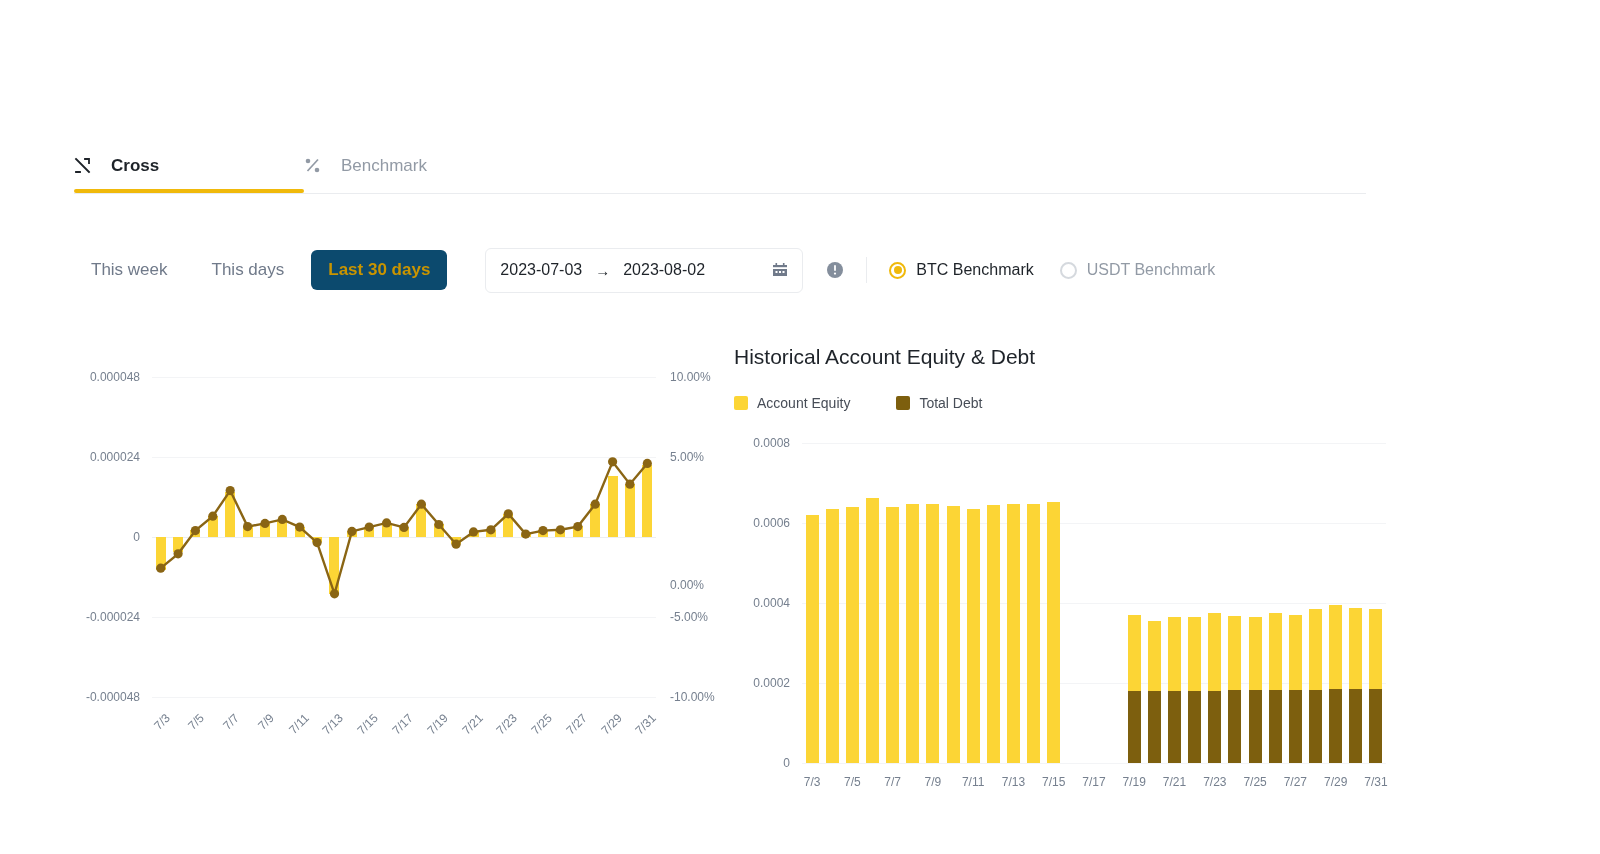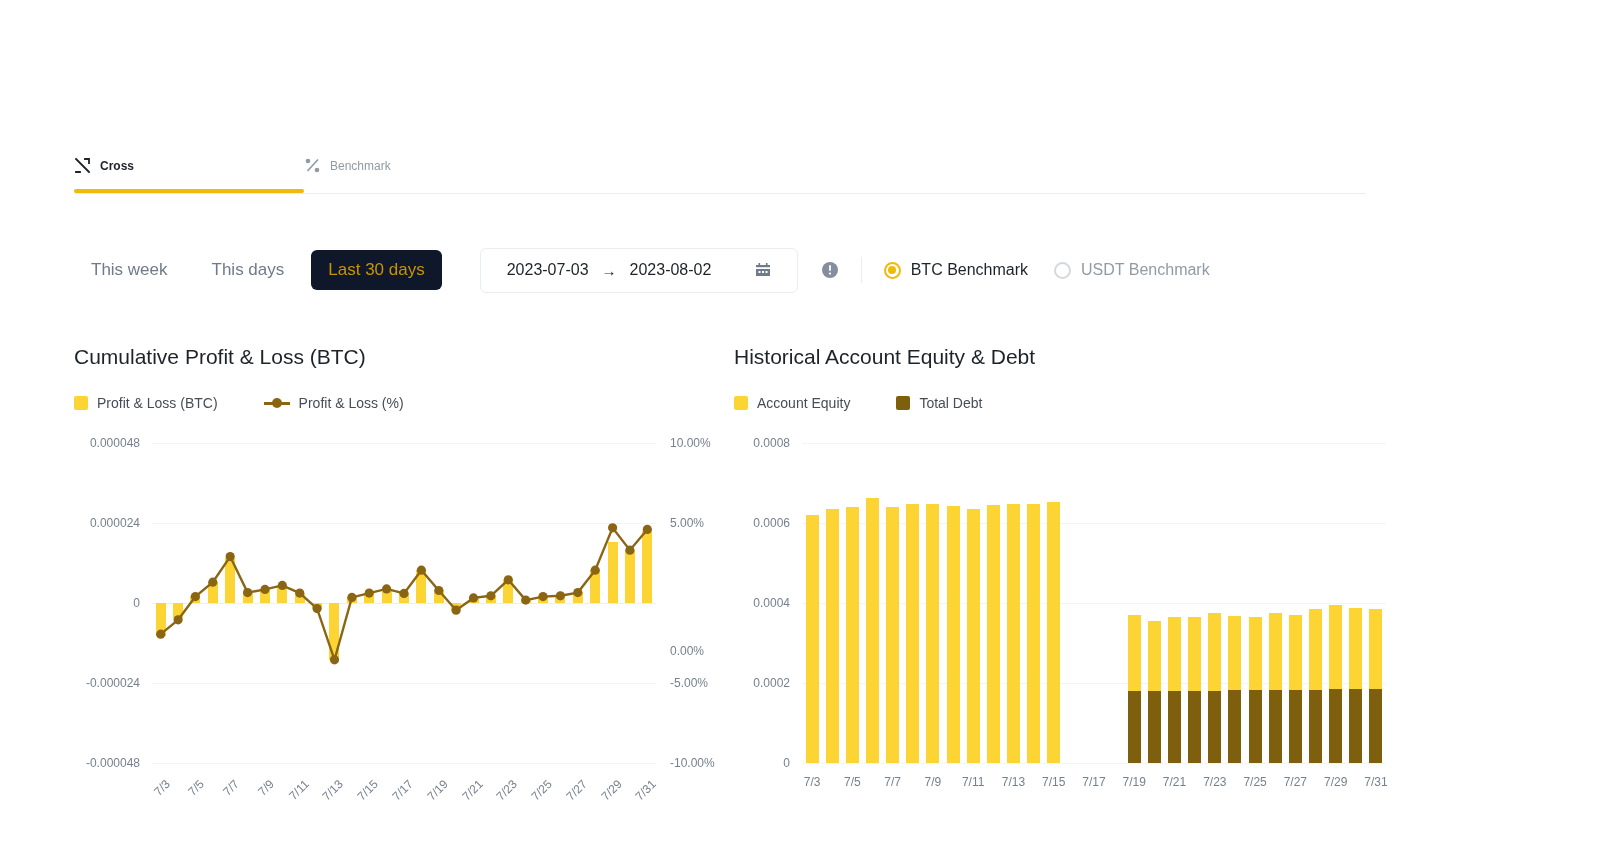--- a/index.html
+++ b/index.html
@@ -21,51 +21,51 @@
   }
 
   
   .tabs {
     position: absolute; left: 74px; top: 138px;
     width: 1292px; height: 56px;
     border-bottom: 1px solid #EAECEF;
     display: flex; align-items: flex-start;
   }
   .tab {
-    display: flex; align-items: center; gap: 9px;
+    display: flex; align-items: center; gap: 20px;
     height: 55px; cursor: pointer;
-    font-size: 12px; font-weight: 600;
+    font-size: 17px; font-weight: 600;
   }
   .tab.cross { width: 230px; color: #1E2329; }
   .tab.isolated { width: 230px; color: #929AA5; font-weight: 500; }
   .tab-underline {
     position: absolute; left: 0; top: 51px;
     width: 230px; height: 4px; background: #F0B90B; border-radius: 2px;
   }
   .tab-icon { width: 17px; height: 17px; display: inline-block; }
 
   
   .filters {
     position: absolute; left: 74px; top: 248px;
     display: flex; align-items: center; height: 44px;
   }
   .range-chip {
     font-size: 17px; color: #707A8A; font-weight: 500;
     padding: 10px 17px; border-radius: 6px; cursor: pointer;
     white-space: nowrap;
   }
-  .range-chip.active { background: #0f172a; color: #C99400; font-weight: 400; }
+  .range-chip.active { background: #0c4a6e; color: #C99400; font-weight: 700; }
   .chip-gap { width: 10px; }
 
   .date-picker {
     margin-left: 38px;
     display: flex; align-items: center;
     width: 318px; height: 45px;
     border: 1px solid #EAECEF; border-radius: 6px;
-    padding: 0 26px; background: #fff; cursor: pointer;
+    padding: 0 14px; background: #fff; cursor: pointer;
   }
   .date-val { font-size: 16px; color: #1E2329; white-space: nowrap; }
   .date-arrow { font-size: 15px; color: #1E2329; margin: 0 13px; }
   .cal-icon { margin-left: auto; width: 16px; height: 16px; }
 
   .info-icon { margin-left: 23px; width: 18px; height: 18px; cursor: pointer; }
   .v-divider { margin-left: 22px; width: 1px; height: 26px; background: #EAECEF; }
 
   .radio-group { display: flex; align-items: center; margin-left: 22px; }
   .radio-opt { display: flex; align-items: center; gap: 10px; cursor: pointer; margin-right: 26px; }
@@ -185,34 +185,20 @@
       <div class="radio-opt">
         <span class="radio-ring">
             <span class="radio-dot"></span>
           </span>
         <span class="radio-label">USDT Benchmark</span>
       </div>
     </div>
   </div>
 
   <div class="chart-block chart-left">
-    <div class="chart-title">Cumulative Profit &amp; Loss (BTC)</div>
-    <div class="legend">
-      <div class="legend-item">
-        <span class="legend-swatch" style="background:#FCD535"></span>
-        <span class="legend-label">Profit &amp; Loss (BTC)</span>
-      </div>
-      <div class="legend-item">
-        <span class="legend-line">
-            <span class="ln"></span>
-            <span class="dt"></span>
-          </span>
-        <span class="legend-label">Profit &amp; Loss (%)</span>
-      </div>
-    </div>
     <div class="plot-wrap" id="plot-left" style="width: 660px; height: 395px;">
         <div class="grid-line" style="left: 78px; top: 10px; width: 504px;"></div>
         <div class="ax-lbl r" style="left: 0px; width: 66px; top: 4px;">0.000048</div>
         <div class="grid-line" style="left: 78px; top: 90px; width: 504px;"></div>
         <div class="ax-lbl r" style="left: 0px; width: 66px; top: 84px;">0.000024</div>
         <div class="zero-line" style="left: 78px; top: 170px; width: 504px;"></div>
         <div class="ax-lbl r" style="left: 0px; width: 66px; top: 164px;">0</div>
         <div class="grid-line" style="left: 78px; top: 250px; width: 504px;"></div>
         <div class="ax-lbl r" style="left: 0px; width: 66px; top: 244px;">-0.000024</div>
         <div class="grid-line" style="left: 78px; top: 330px; width: 504px;"></div>

